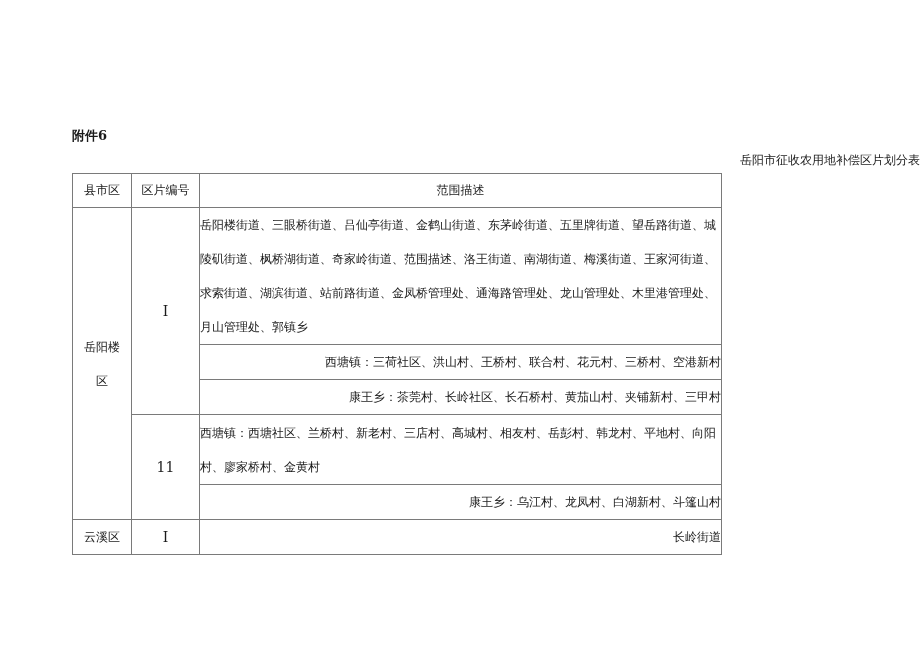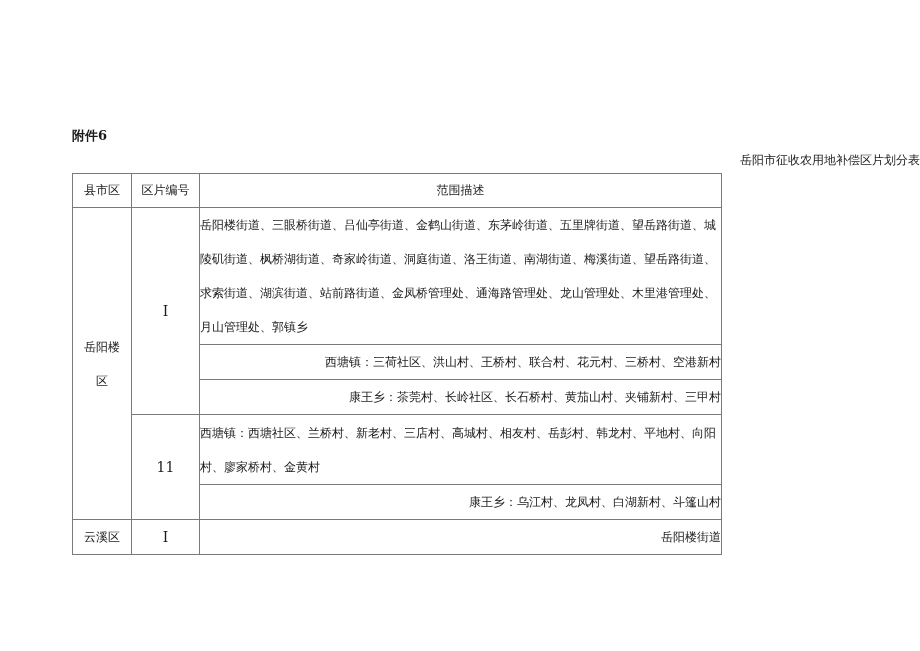--- a/index.html
+++ b/index.html
@@ -113,36 +113,36 @@
       <th class="desc-head">范围描述</th>
     </tr>
   </thead>
   <tbody>
     <tr>
       <td class="county" rowspan="5">
         <span class="county-line">岳阳楼</span>
         <span class="county-line">区</span>
       </td>
       <td class="zone" rowspan="3">I</td>
-      <td class="desc multi3">岳阳楼街道、三眼桥街道、吕仙亭街道、金鹤山街道、东茅岭街道、五里牌街道、望岳路街道、城陵矶街道、枫桥湖街道、奇家岭街道、洞庭街道、洛王街道、南湖街道、梅溪街道、望岳路街道、求索街道、湖滨街道、站前路街道、金凤桥管理处、通海路管理处、龙山管理处、木里港管理处、月山管理处、郭镇乡</td>
+      <td class="desc multi3">岳阳楼街道、三眼桥街道、吕仙亭街道、金鹤山街道、东茅岭街道、五里牌街道、望岳路街道、城陵矶街道、枫桥湖街道、奇家岭街道、范围描述、洛王街道、南湖街道、梅溪街道、王家河街道、求索街道、湖滨街道、站前路街道、金凤桥管理处、通海路管理处、龙山管理处、木里港管理处、月山管理处、郭镇乡</td>
     </tr>
     <tr>
       <td class="desc single">西塘镇：三荷社区、洪山村、王桥村、联合村、花元村、三桥村、空港新村</td>
     </tr>
     <tr>
       <td class="desc single">康王乡：茶莞村、长岭社区、长石桥村、黄茄山村、夹铺新村、三甲村</td>
     </tr>
     <tr>
       <td class="zone" rowspan="2">11</td>
       <td class="desc multi2">西塘镇：西塘社区、兰桥村、新老村、三店村、高城村、相友村、岳彭村、韩龙村、平地村、向阳村、廖家桥村、金黄村</td>
     </tr>
     <tr>
       <td class="desc single">康王乡：乌江村、龙凤村、白湖新村、斗篷山村</td>
     </tr>
     <tr>
       <td class="county">
         <span class="county-line">云溪区</span>
       </td>
       <td class="zone">I</td>
-      <td class="desc single">岳阳楼街道</td>
+      <td class="desc single">长岭街道</td>
     </tr>
   </tbody>
 </table>
 
 </body></html>

